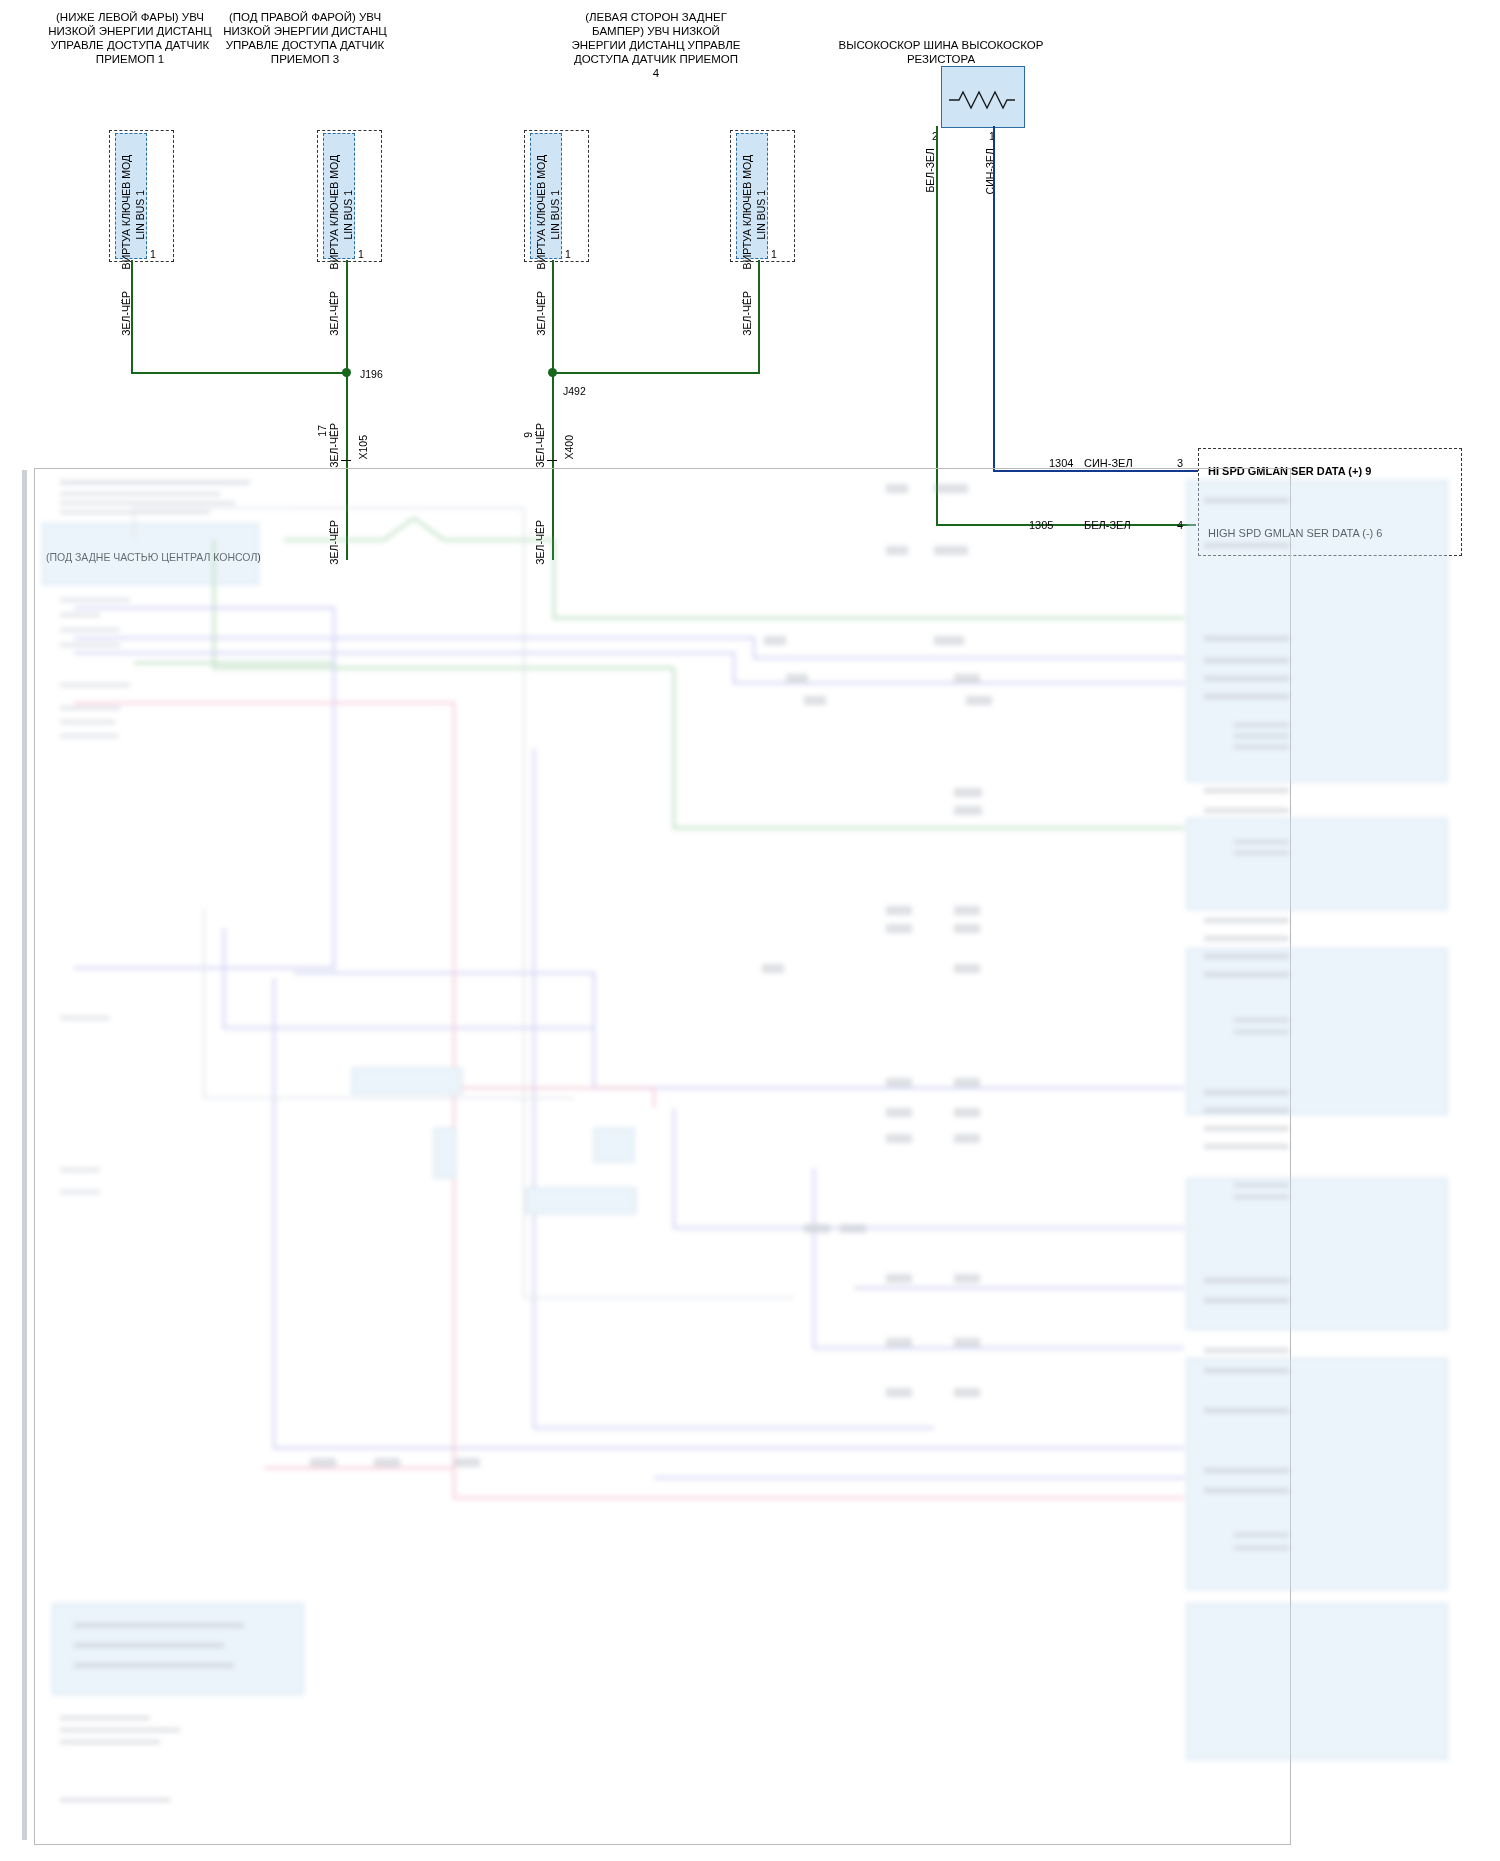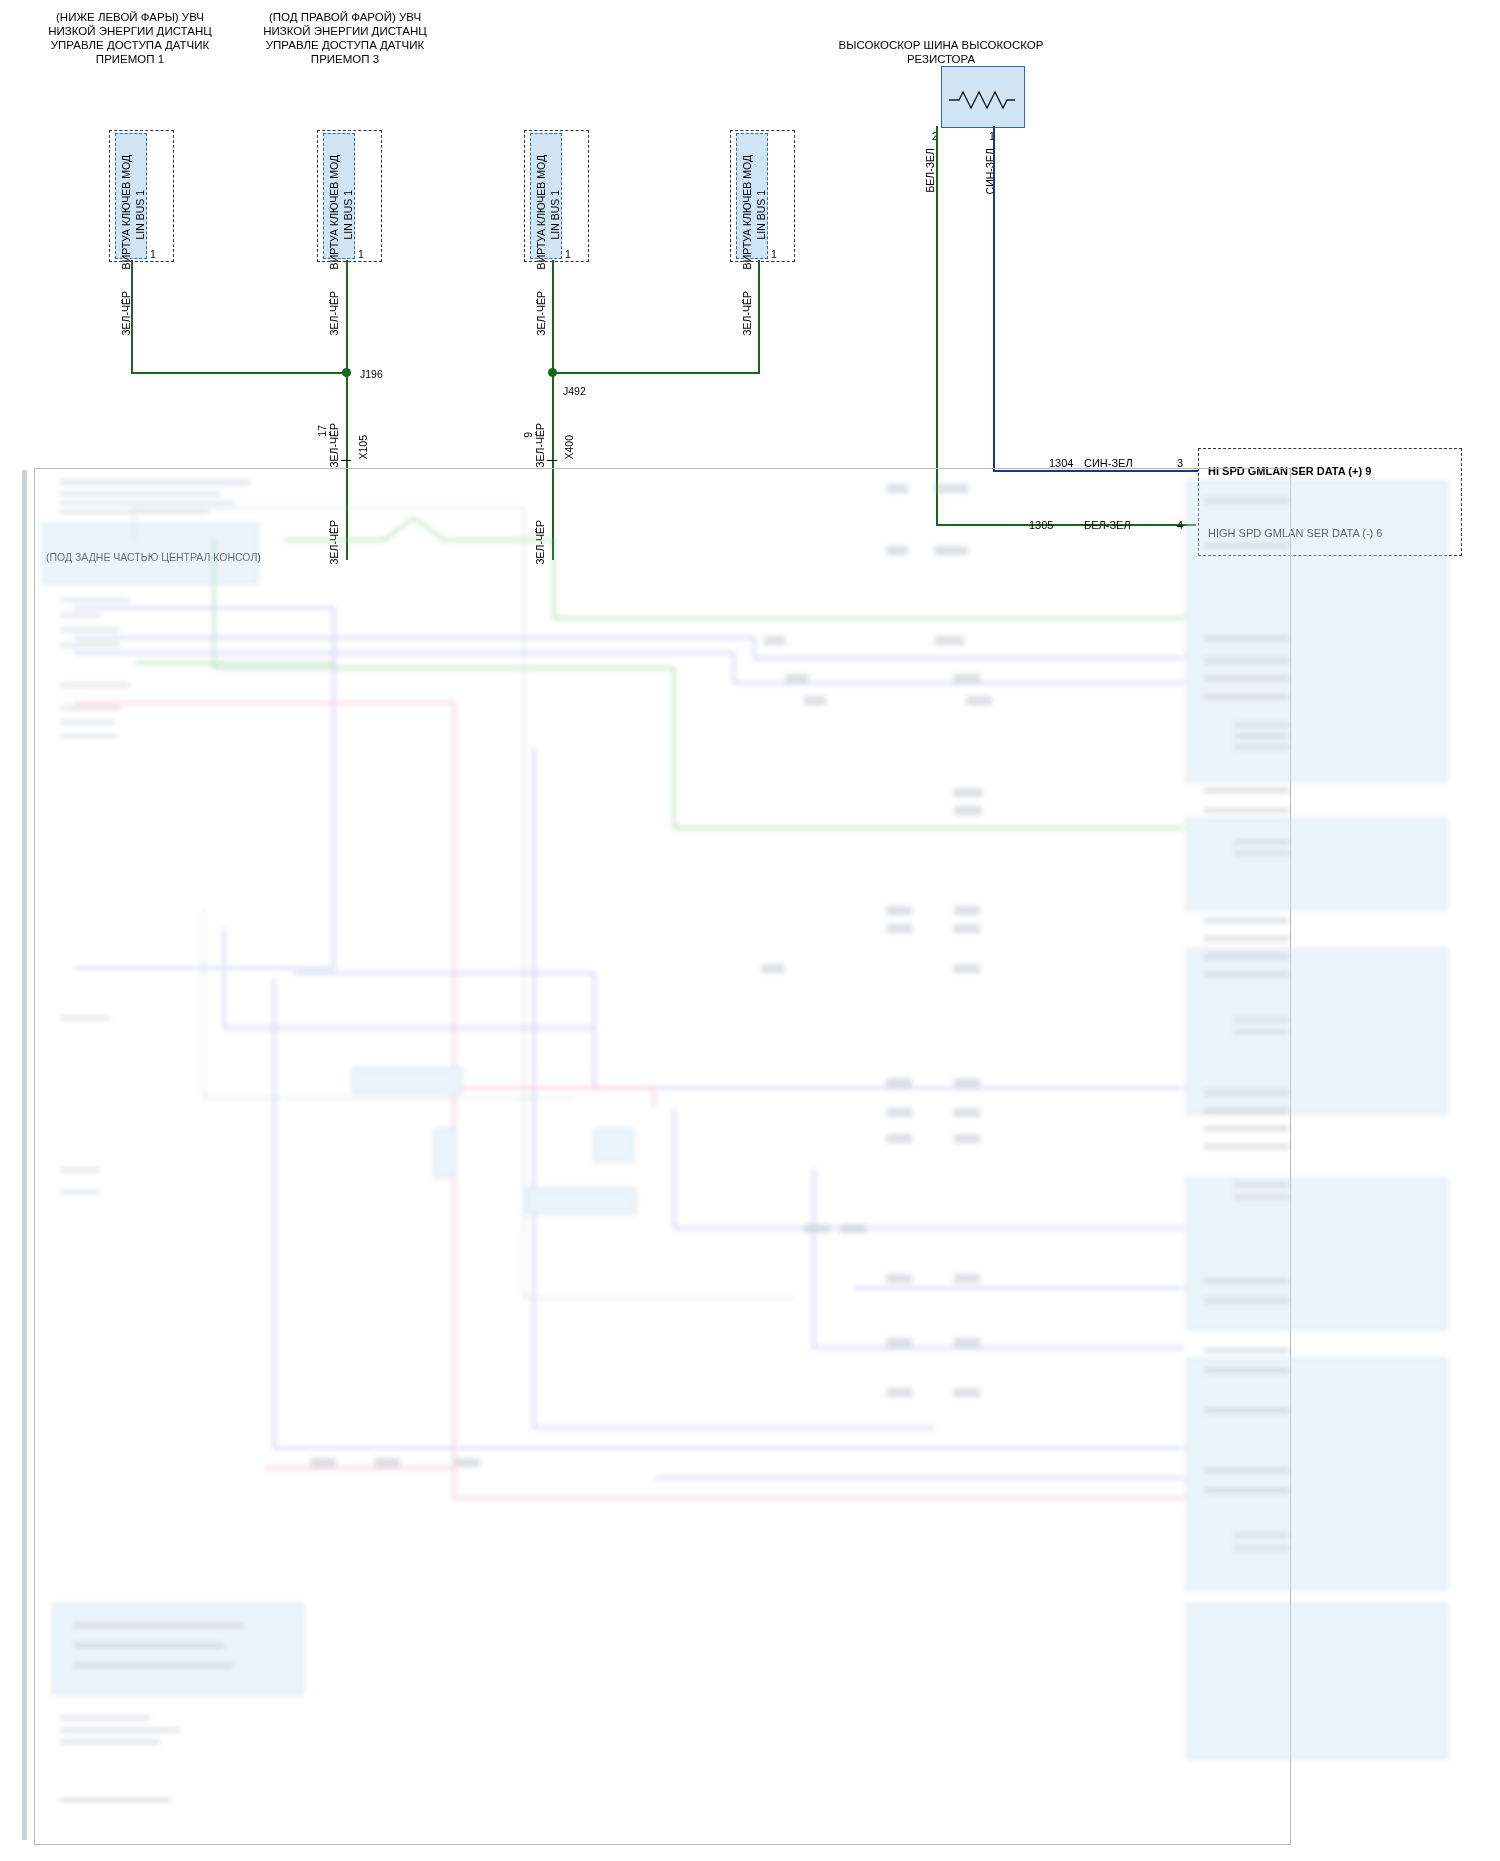--- a/index.html
+++ b/index.html
@@ -37,26 +37,32 @@
 <body>
 
 <div id="sheet">
 
   <div class="hdr" style="left:28px;top:10px;width:172px;">(НИЖЕ ЛЕВОЙ
 ФАРЫ)
 УВЧ НИЗКОЙ ЭНЕРГИИ
 ДИСТАНЦ УПРАВЛЕ
 ДОСТУПА
 ДАТЧИК ПРИЕМОП 1</div>
-  <div class="hdr" style="left:203px;top:10px;width:172px;margin-left:40px;">(ПОД ПРАВОЙ
+  <div class="hdr" style="left:203px;top:10px;width:172px;">(ПОД ПРАВОЙ
 ФАРОЙ)
 УВЧ НИЗКОЙ ЭНЕРГИИ
 ДИСТАНЦ УПРАВЛЕ
 ДОСТУПА
 ДАТЧИК ПРИЕМОП 3</div>
+  <div class="hdr" style="left:554px;top:10px;width:172px;">(ЛЕВАЯ СТОРОН
+ЗАДНЕГ БАМПЕР)
+УВЧ НИЗКОЙ ЭНЕРГИИ
+ДИСТАНЦ УПРАВЛЕ
+ДОСТУПА
+ДАТЧИК ПРИЕМОП 4</div>
   <div class="hdr" style="left:800px;top:38px;width:250px;">ВЫСОКОСКОР ШИНА ВЫСОКОСКОР
 РЕЗИСТОРА</div>
 
   <div class="conn" style="left:93px;top:130px;width:63px;height:130px;"></div>
   <div class="modbox" style="left:99px;top:133px;width:30px;height:124px;"></div>
   <div class="lblv" style="left:104px;top:155px;">ВИРТУА КЛЮЧЕВ МОД</div>
   <div class="lblv" style="left:118px;top:190px;">LIN BUS 1</div>
   <div class="lbl" style="left:134px;top:248px;">1</div>
   <div class="lblv" style="left:104px;top:291px;">ЗЕЛ-ЧЁР</div>
 

